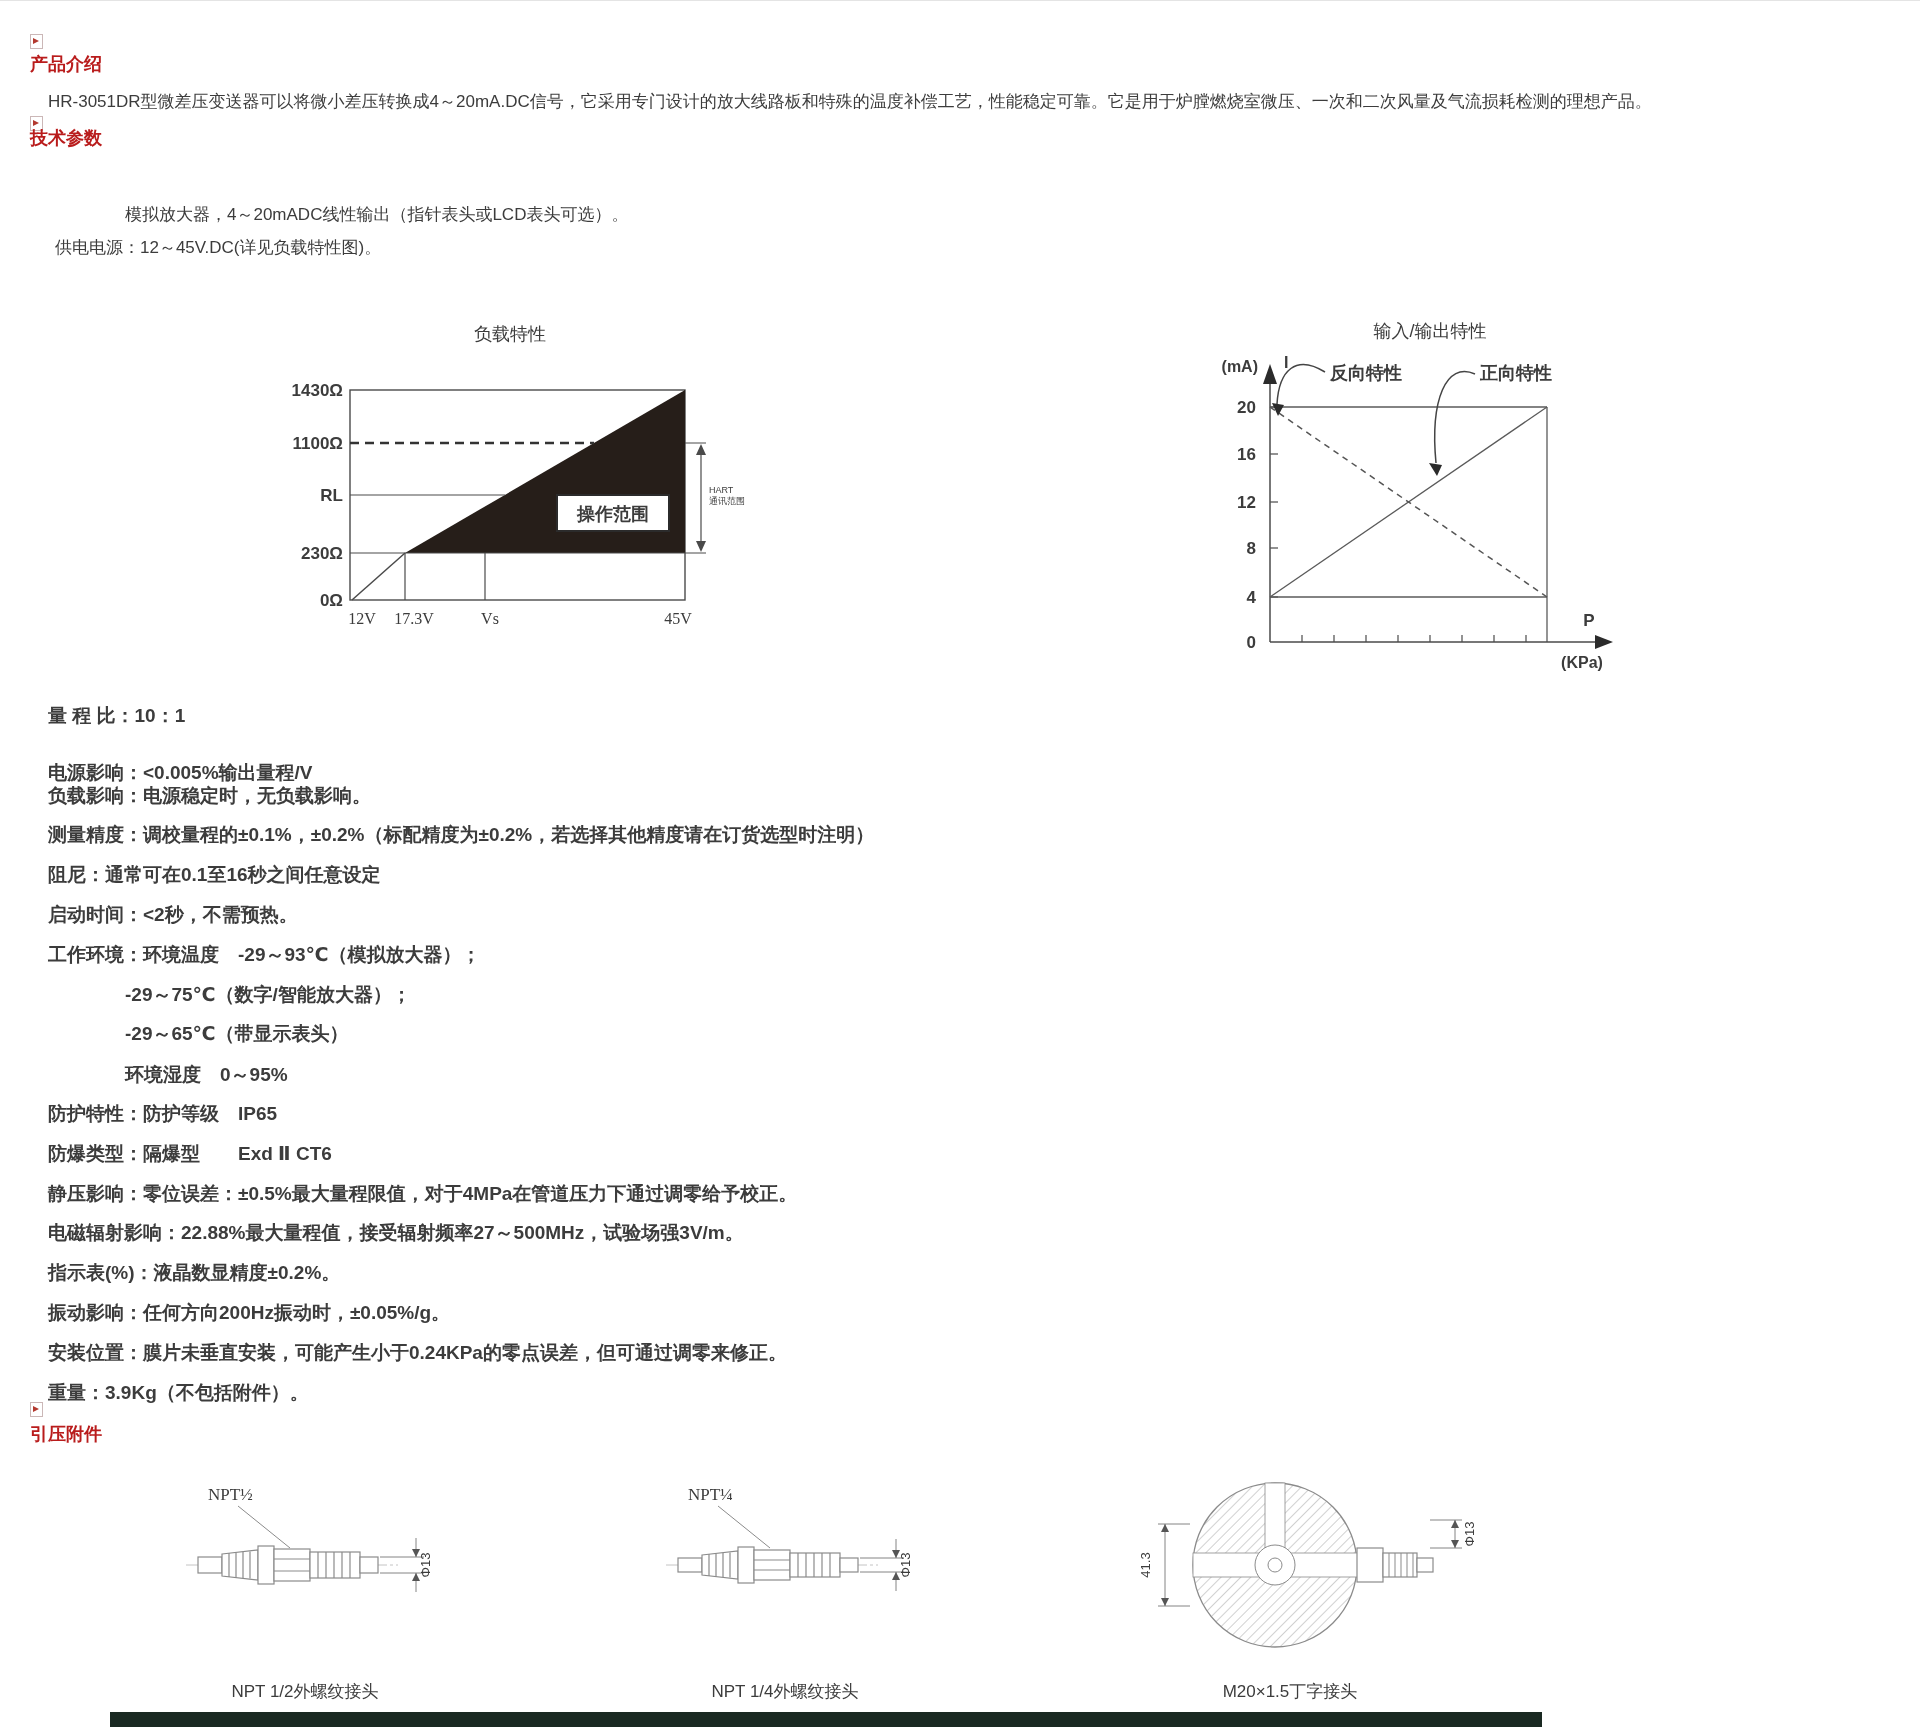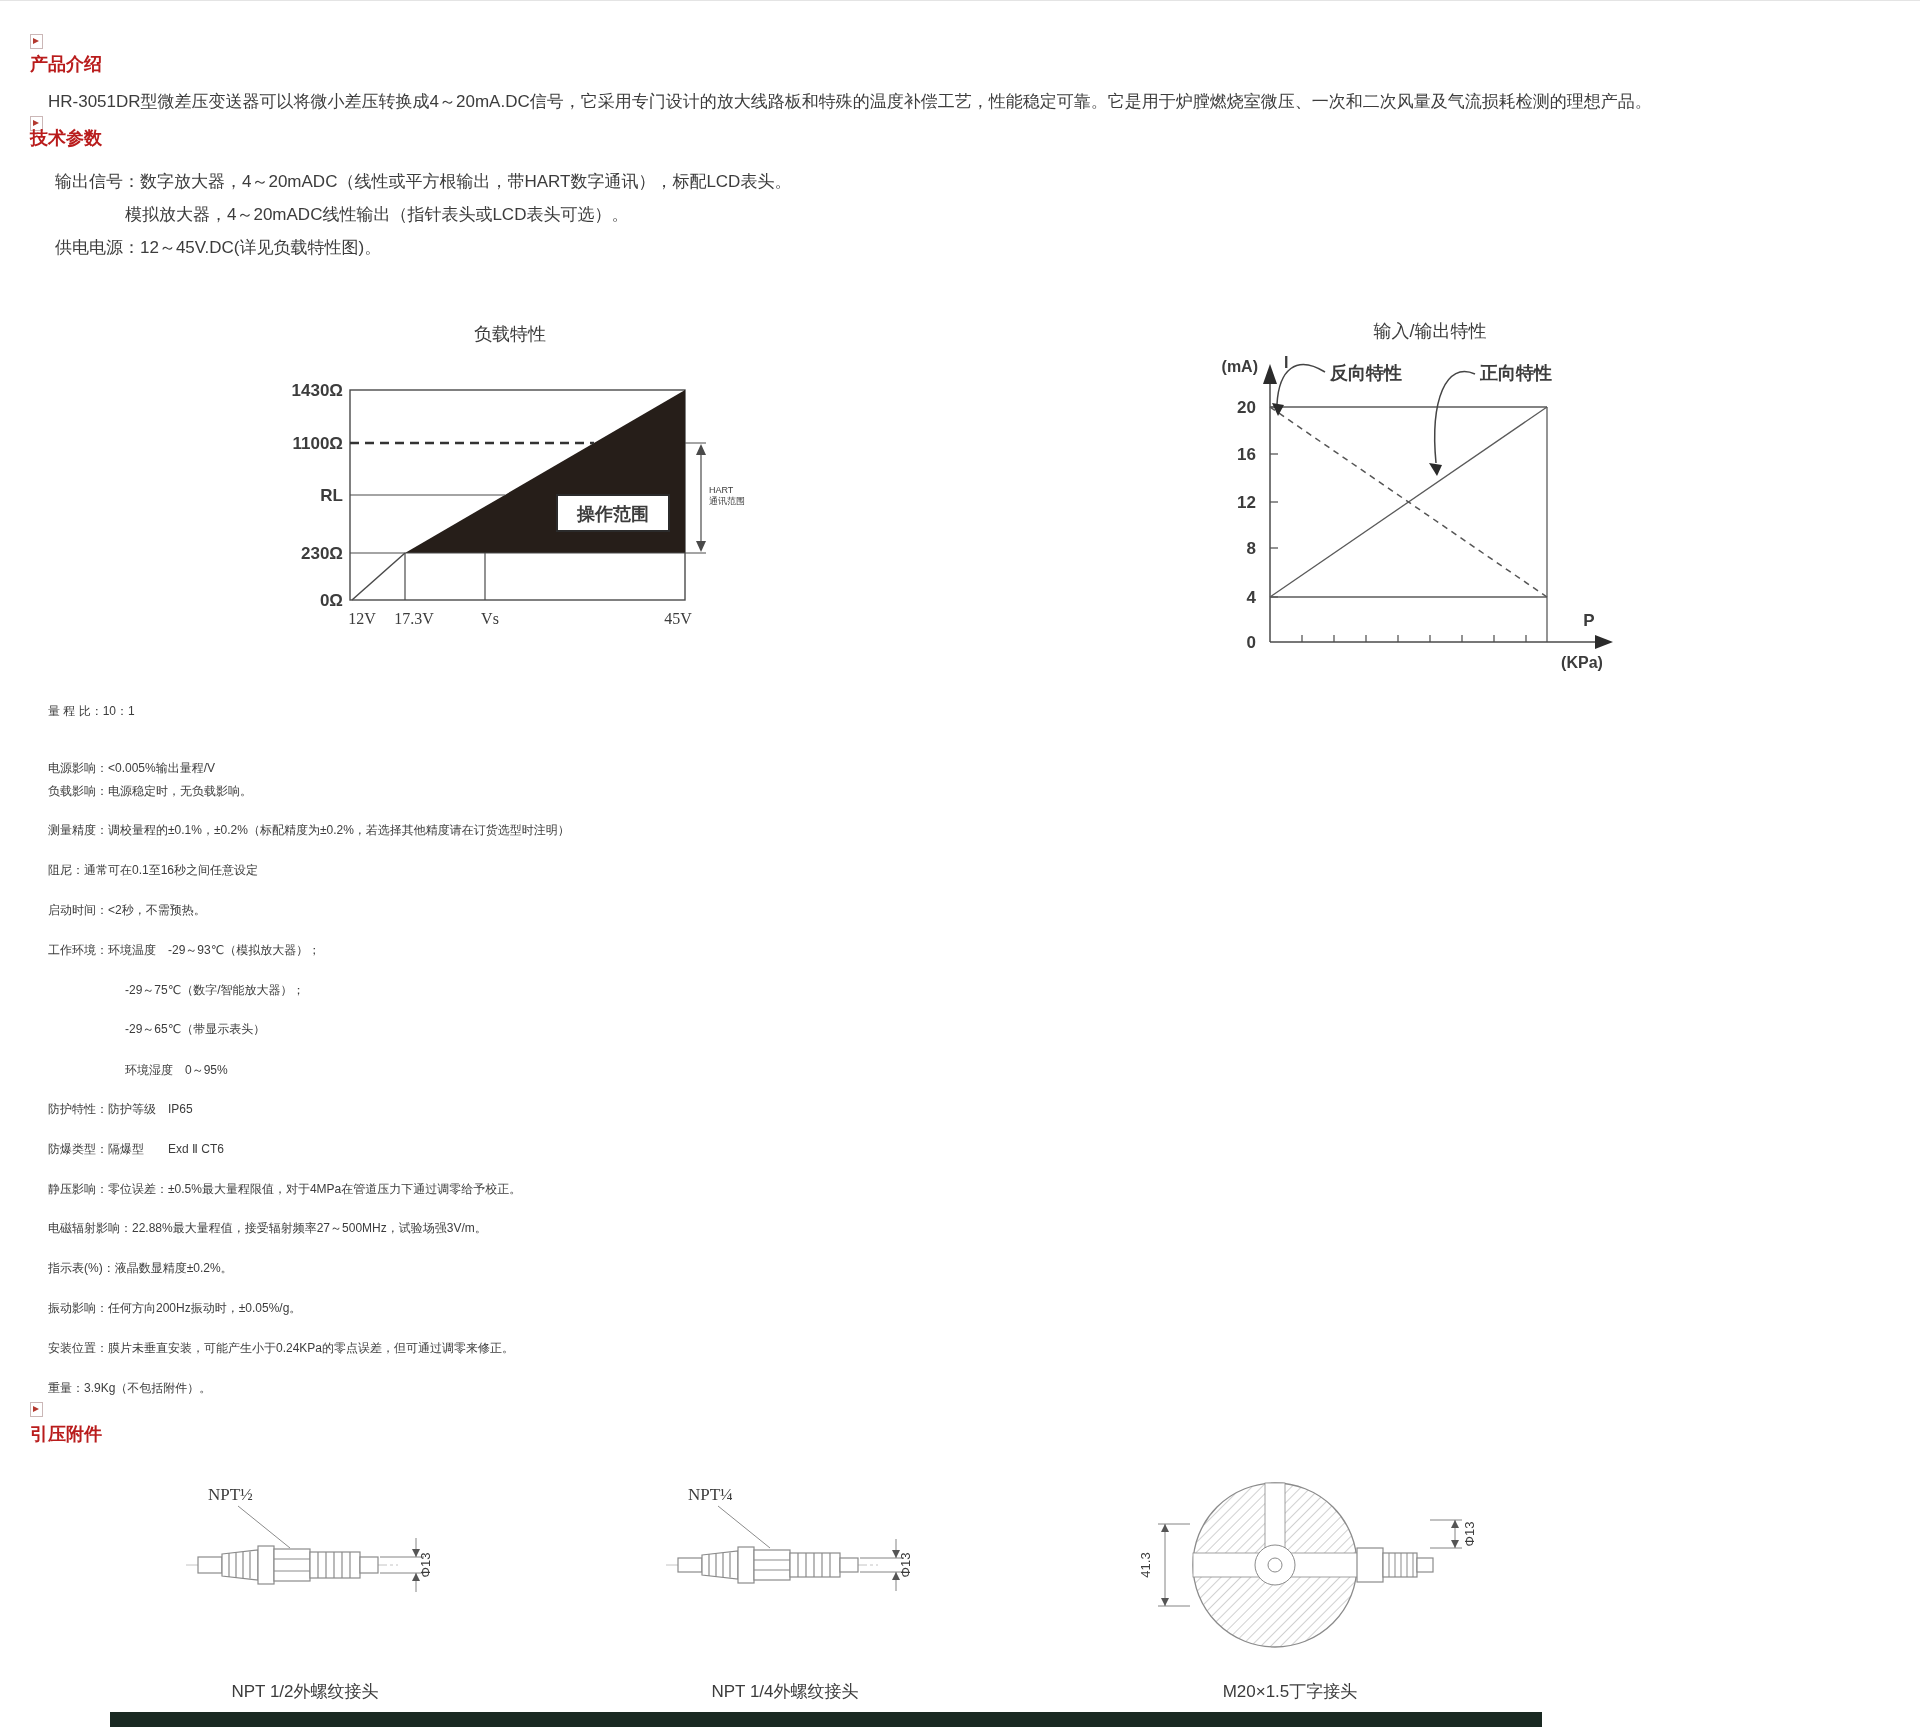--- a/index.html
+++ b/index.html
@@ -2,21 +2,21 @@
 <html><head>
 <meta charset="utf-8">
 <style>
   html,body{margin:0;padding:0;background:#ffffff;}
   .page{position:relative;width:1920px;height:1727px;background:#fff;overflow:hidden;
         font-family:"Liberation Sans","DejaVu Sans",sans-serif;color:#3c3c3c;}
   .abs{position:absolute;}
   .topline{position:absolute;top:0;left:0;width:100%;height:1px;background:#e4e4e4;}
   .sec-heading{position:absolute;font-size:18px;font-weight:bold;color:#b91c1c;white-space:nowrap;}
   .body-text{position:absolute;font-size:17px;white-space:nowrap;}
-  .spec-line{position:absolute;left:48px;font-size:12px;white-space:nowrap;}
+  .spec-line{position:absolute;left:48px;font-size:19px;white-space:nowrap;font-weight:bold;}
   .spec-line.indent{left:125px;}
   .img-ph{position:absolute;width:11px;height:13px;border:1px solid #cbb7b7;background:#fff;}
   .img-ph::after{content:"";position:absolute;left:2px;top:3px;width:0;height:0;
       border-left:6px solid #b3392f;border-top:3px solid transparent;border-bottom:3px solid transparent;}
   svg text{font-family:"Liberation Sans","DejaVu Sans",sans-serif;fill:#3c3c3c;}
   svg .serif{font-family:"Liberation Serif","DejaVu Serif",serif;}
   .fitting{position:absolute;}
   .caption{width:100%;text-align:center;font-size:17px;margin-top:6px;white-space:nowrap;}
   .footer-bar{position:absolute;left:110px;top:1712px;width:1432px;height:15px;background:#1a2922;}
 </style>
@@ -25,21 +25,20 @@
 
 <div class="page">
   <div class="topline"></div>
 
   <span class="img-ph" style="left:30px;top:34px;"></span>
   <div class="sec-heading" style="left:30px;top:52px;">产品介绍</div>
   <div class="body-text" style="left:48px;top:90px;">HR-3051DR型微差压变送器可以将微小差压转换成4～20mA.DC信号，它采用专门设计的放大线路板和特殊的温度补偿工艺，性能稳定可靠。它是用于炉膛燃烧室微压、一次和二次风量及气流损耗检测的理想产品。</div>
 
   <span class="img-ph" style="left:30px;top:116px;"></span>
   <div class="sec-heading" style="left:30px;top:126px;text-align:right;">技术参数</div>
-  <div class="body-text" style="left:55px;top:170px;">输出信号：数字放大器，4～20mADC（线性或平方根输出，带HART数字通讯），标配LCD表头。</div>
   <div class="body-text" style="left:125px;top:203px;">模拟放大器，4～20mADC线性输出（指针表头或LCD表头可选）。</div>
   <div class="body-text" style="left:55px;top:236px;">供电电源：12～45V.DC(详见负载特性图)。</div>
 
   <svg class="abs" style="left:240px;top:258px;" width="510" height="400" viewBox="0 0 510 400">
     <text x="270" y="82" text-anchor="middle" font-size="18">负载特性</text>
     <rect x="110" y="132" width="335" height="210" fill="none" stroke="#4a4a4a" stroke-width="1.4"></rect>
     <polygon points="165,295 445,132 445,295" fill="#261e19"></polygon>
     <line x1="112" y1="342" x2="165" y2="295" stroke="#4a4a4a" stroke-width="1.5"></line>
     <line x1="110" y1="185" x2="354" y2="185" stroke="#333" stroke-width="2.4" stroke-dasharray="9 6"></line>
     <line x1="110" y1="237" x2="265" y2="237" stroke="#4a4a4a" stroke-width="1.2"></line>

